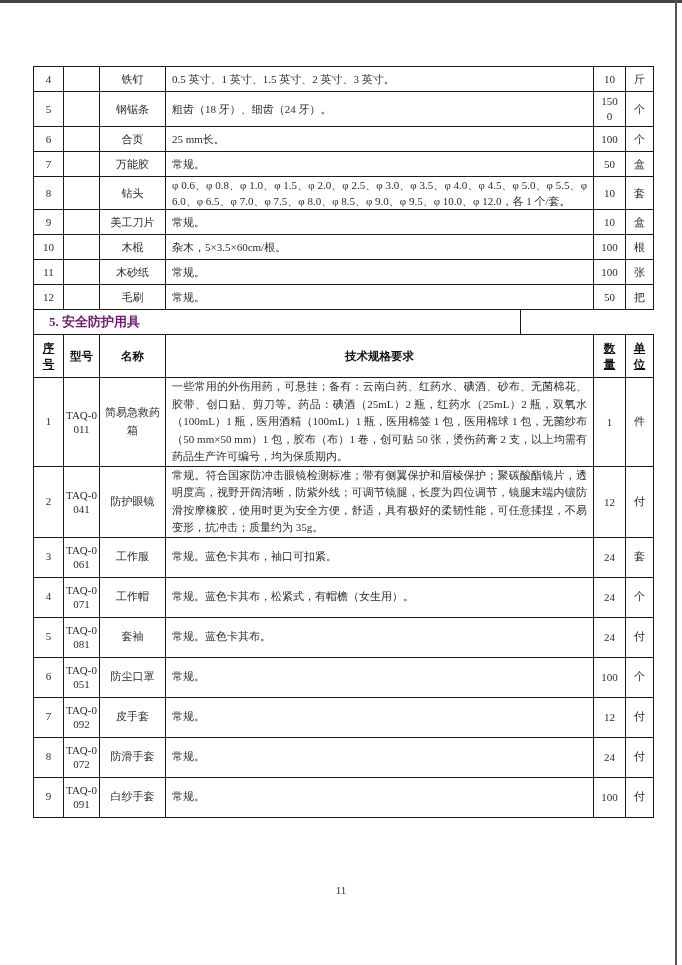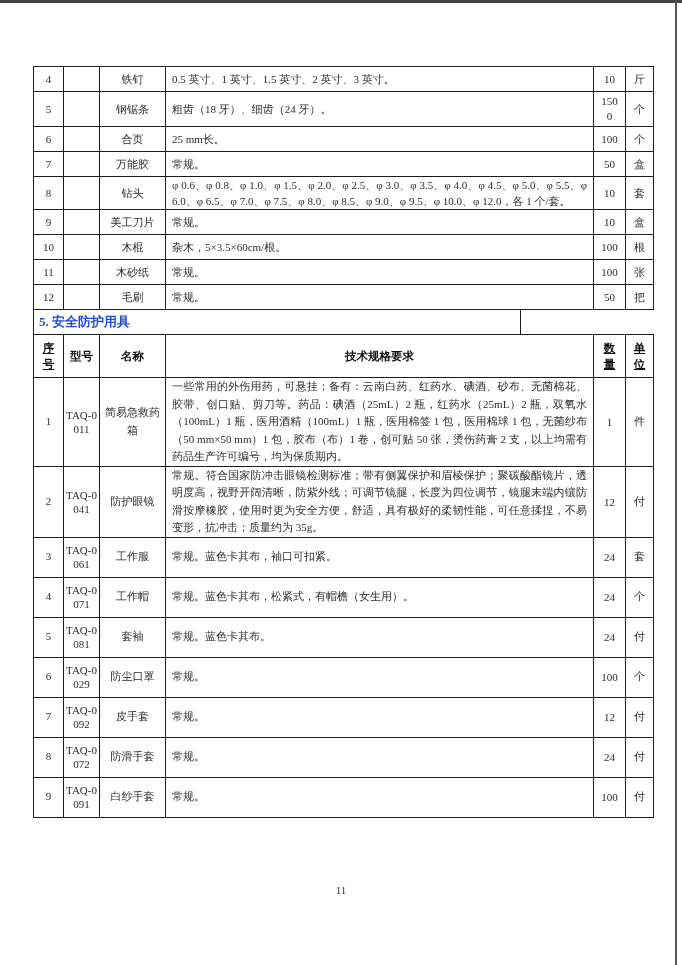--- a/index.html
+++ b/index.html
@@ -72,22 +72,22 @@
   }
   .section-heading{
     box-sizing:border-box;
     width:488px;
     border-left:1px solid #1b1b1b;
     border-right:1px solid #1b1b1b;
     height:24px;
     line-height:23px;
     font-weight:bold;
     font-size:13px;
-    color:#1d4ed8;
-    padding-left:5px;
+    color:#701a75;
+    padding-left:15px;
     text-align:left;
   }
   .page-number{
     position:absolute;
     left:0;top:884px;width:682px;
     text-align:center;
     font-size:11px;
     color:#333;
   }
 </style>
@@ -260,21 +260,21 @@
             <td>5</td>
             <td><span class="model-inner">TAQ-0081</span></td>
             <td>套袖</td>
             <td class="spec">常规。蓝色卡其布。</td>
             <td><span class="qty-inner">24</span></td>
             <td>付</td>
           </tr>
 
           <tr>
             <td>6</td>
-            <td><span class="model-inner">TAQ-0029</span></td>
+            <td><span class="model-inner">TAQ-0051</span></td>
             <td>防尘口罩</td>
             <td class="spec">常规。</td>
             <td><span class="qty-inner">100</span></td>
             <td>个</td>
           </tr>
 
           <tr>
             <td>7</td>
             <td><span class="model-inner">TAQ-0092</span></td>
             <td>皮手套</td>

